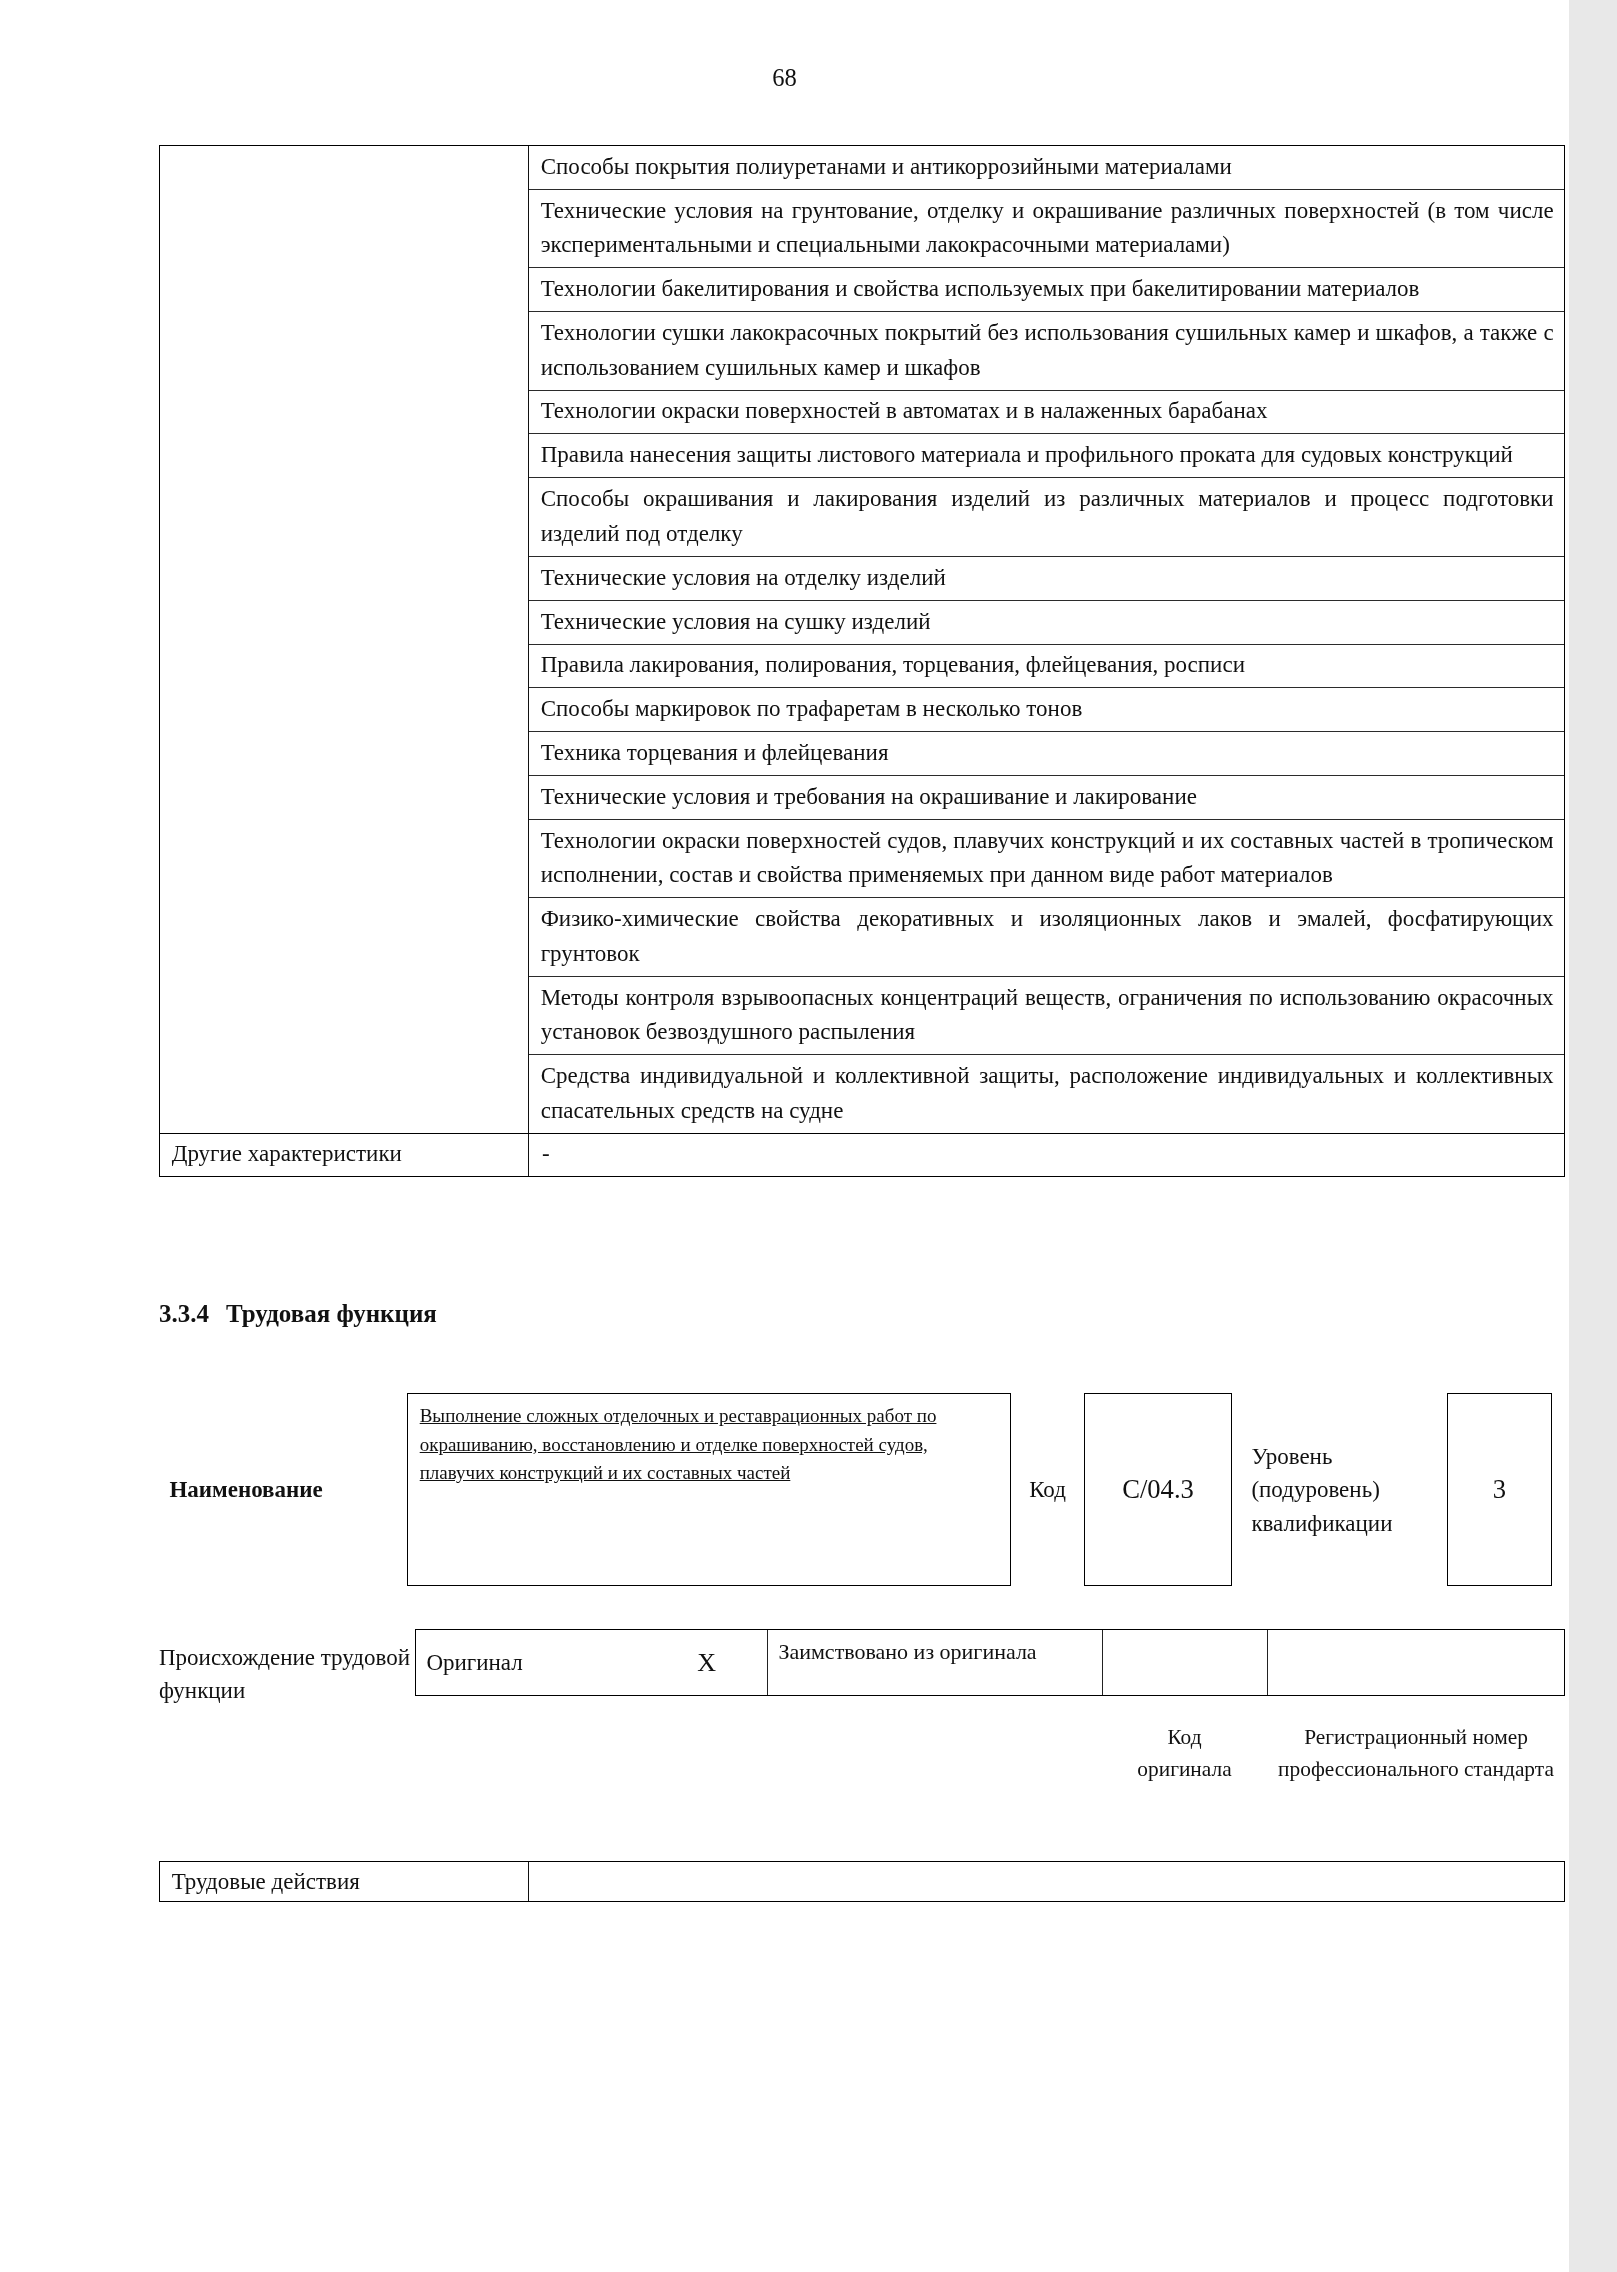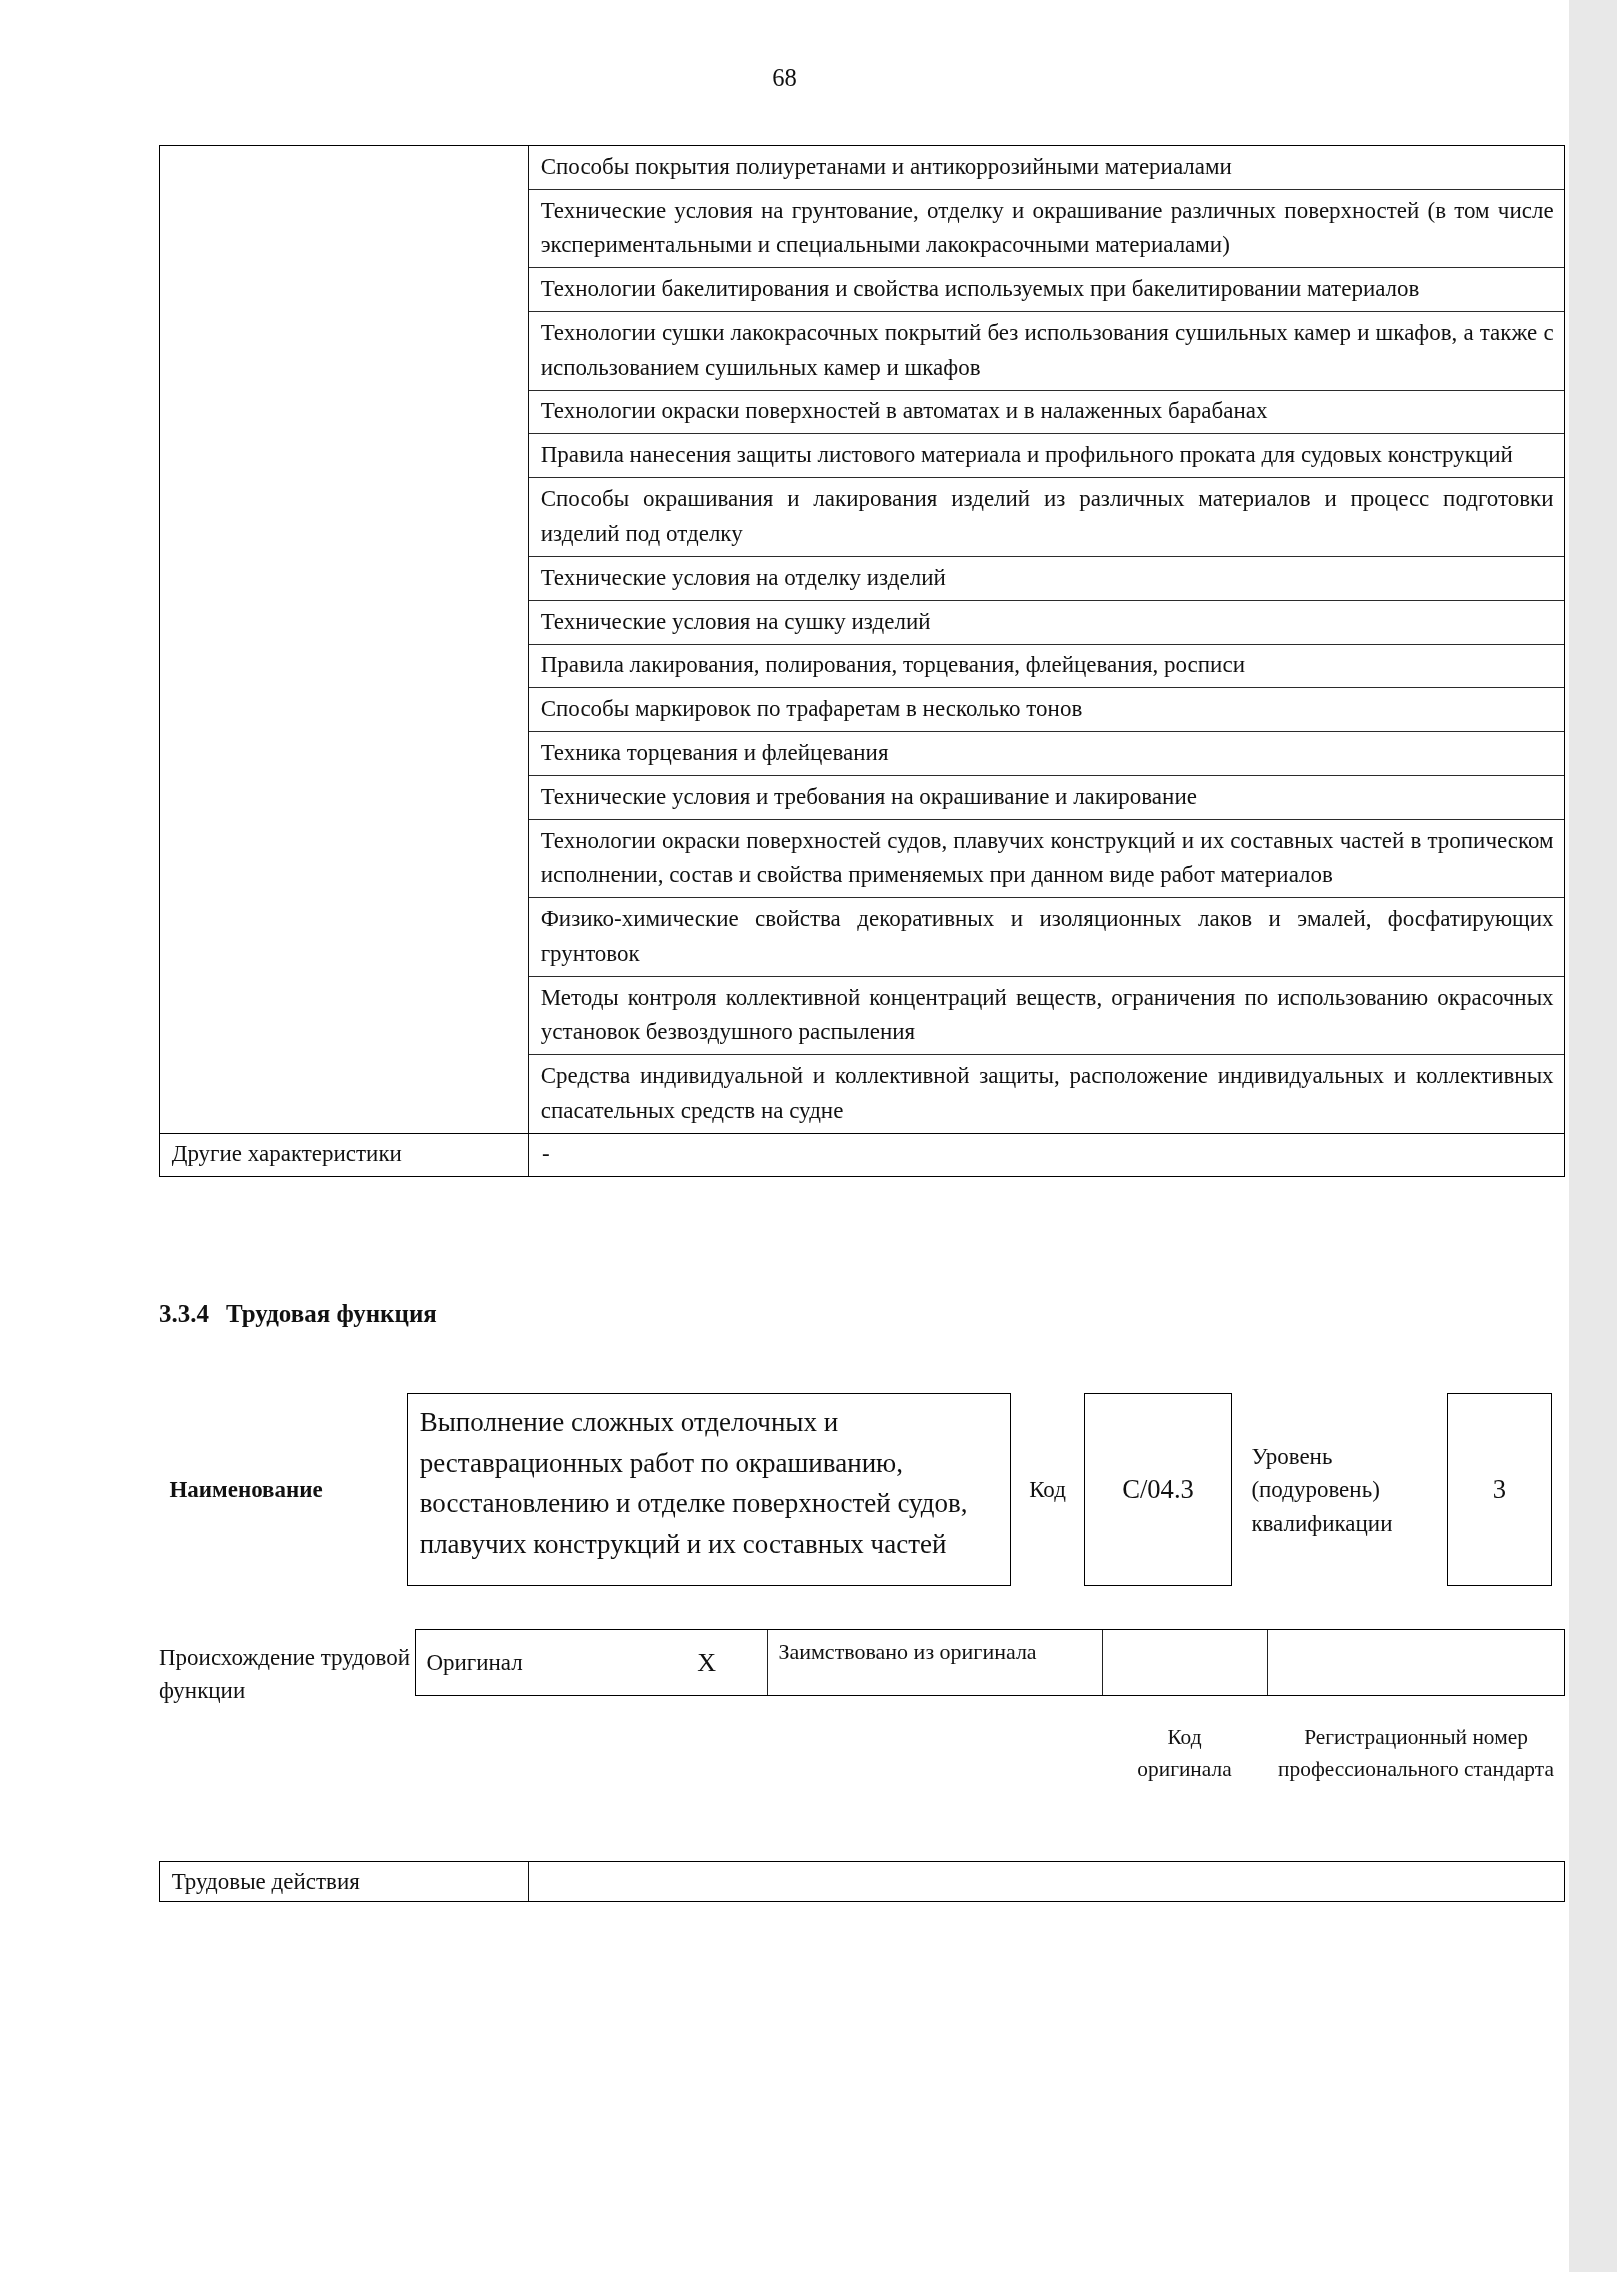--- a/index.html
+++ b/index.html
@@ -82,22 +82,23 @@
     align-items: center;
     padding-left: 10.4px;
     font-size: 23px;
     font-weight: bold;
   }
   .fn-name-box {
     width: 604px;
     flex: 0 0 604px;
     border: 1.9px solid #000;
     padding: 7.8px 11.7px;
-    font-size: 27px;
-    line-height: 1.5;
+    font-size: 19px;
+    line-height: 1.5;
+    text-decoration: underline;
   }
   .fn-code-label {
     width: 73px;
     flex: 0 0 73px;
     display: flex;
     align-items: center;
     justify-content: center;
     font-size: 23px;
   }
   .fn-code-box {
@@ -227,21 +228,21 @@
           <div class="k-row">Правила нанесения защиты листового материала и профильного проката для судовых конструкций</div>
           <div class="k-row">Способы окрашивания и лакирования изделий из различных материалов и процесс подготовки изделий под отделку</div>
           <div class="k-row">Технические условия на отделку изделий</div>
           <div class="k-row">Технические условия на сушку изделий</div>
           <div class="k-row">Правила лакирования, полирования, торцевания, флейцевания, росписи</div>
           <div class="k-row">Способы маркировок по трафаретам в несколько тонов</div>
           <div class="k-row">Техника торцевания и флейцевания</div>
           <div class="k-row">Технические условия и требования на окрашивание и лакирование</div>
           <div class="k-row">Технологии окраски поверхностей судов, плавучих конструкций и их составных частей в тропическом исполнении, состав и свойства применяемых при данном виде работ материалов</div>
           <div class="k-row">Физико-химические свойства декоративных и изоляционных лаков и эмалей, фосфатирующих грунтовок</div>
-          <div class="k-row">Методы контроля коллективной концентраций веществ, ограничения по использованию окрасочных установок безвоздушного распыления</div>
+          <div class="k-row">Методы контроля взрывоопасных концентраций веществ, ограничения по использованию окрасочных установок безвоздушного распыления</div>
           <div class="k-row">Средства индивидуальной и коллективной защиты, расположение индивидуальных и коллективных спасательных средств на судне</div>
         </div>
       </div>
       <div class="tbl-last-row">
         <div class="lbl">Другие характеристики</div>
         <div class="val">-</div>
       </div>
     </div>
 
     <div class="sec-heading">

